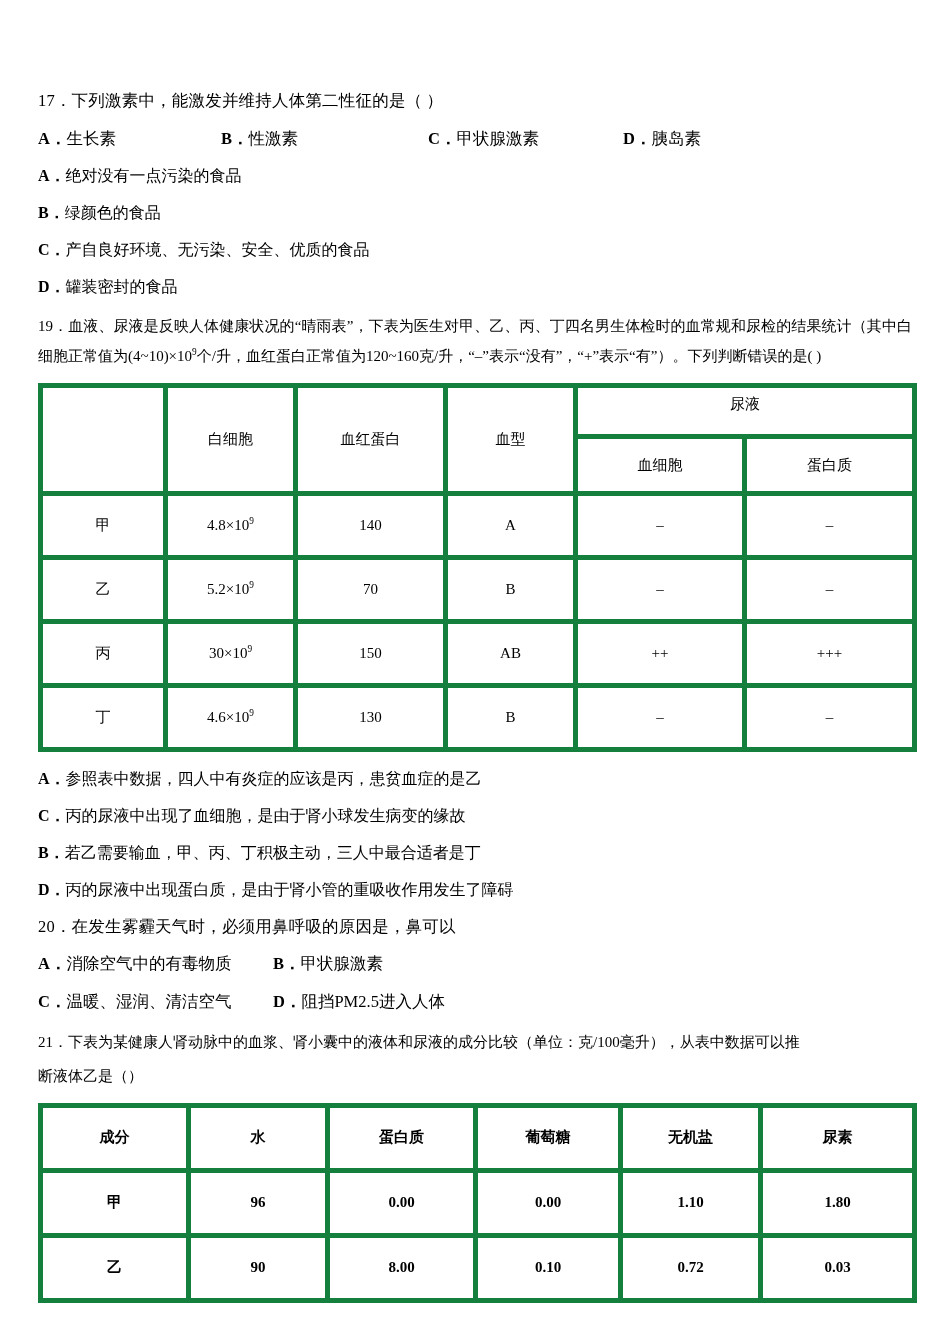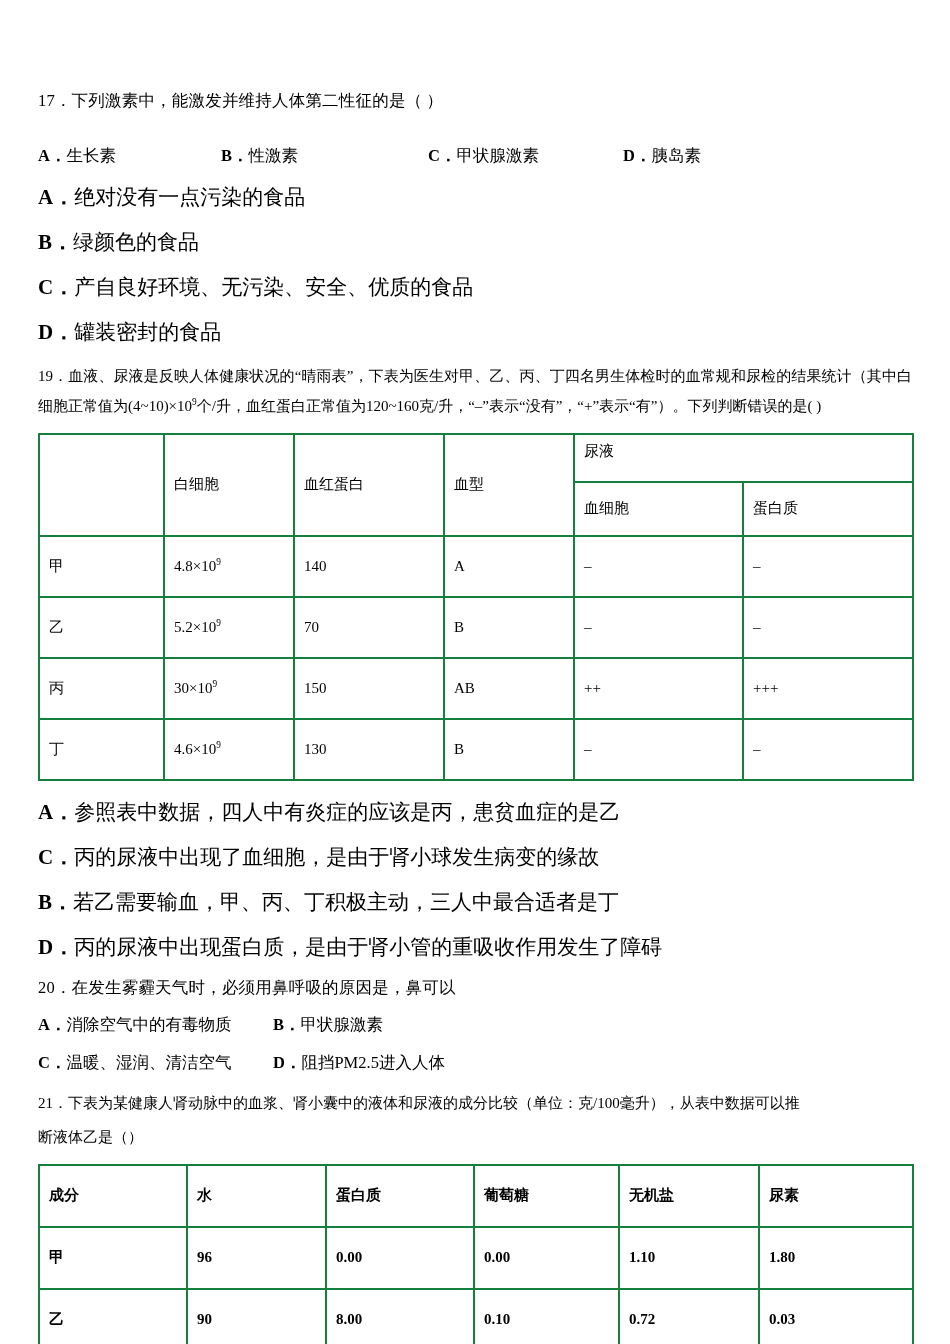--- a/index.html
+++ b/index.html
@@ -40,60 +40,61 @@
 
   .stem {
     font-size: 15px;
     line-height: 2.0;
     margin: 0 0 4px 0;
     text-align: justify;
     text-justify: inter-ideograph;
   }
 
   .opt {
-    font-size: 21px;
+    font-size: 16px;
     line-height: 1.62;
     margin: 0 0 11px 0;
     white-space: nowrap;
   }
   .lbl {
     font-weight: bold;
     font-family: "Liberation Serif", "DejaVu Serif", serif;
   }
 
   
   .optrow {
     font-size: 16.5px;
     line-height: 1.62;
     margin: 0 0 11px 0;
     white-space: nowrap;
   }
   .optrow .cell { display: inline-block; }
-  .optrow .cell.c1 { width: 183px; margin-top: 17px; }
+  .optrow .cell.c1 { width: 183px; }
   .optrow .cell.c2 { width: 207px; }
   .optrow .cell.c3 { width: 195px; }
 
   .optrow2 .cell.a { display:inline-block; width: 235px; }
 
   sup { font-size: 0.62em; vertical-align: super; line-height: 0; }
 
   
   table.doc {
     border-collapse: collapse;
     width: 874px;
     table-layout: fixed;
     margin: 10px 0 10px 0;
     font-size: 15px;
   }
   table.doc td {
-    border: 2px solid #15803d;
+    border: 5px solid #15803d;
     padding: 6px 9px;
     vertical-align: middle;
     font-family: "Liberation Serif", "DejaVu Serif", serif;
     line-height: 1.4;
+    text-align: center;
   }
   table.doc td.vtop { vertical-align: top; }
 
   
   #tbl-blood { margin-top: 12px; margin-bottom: 14px; }
   #tbl-blood td { height: 36px; }
   #tbl-blood tr.hdr-top td { height: 34px; }
   #tbl-blood tr.hdr-bot td { height: 40px; }
   #tbl-blood tr.data td { height: 47px; }
 

